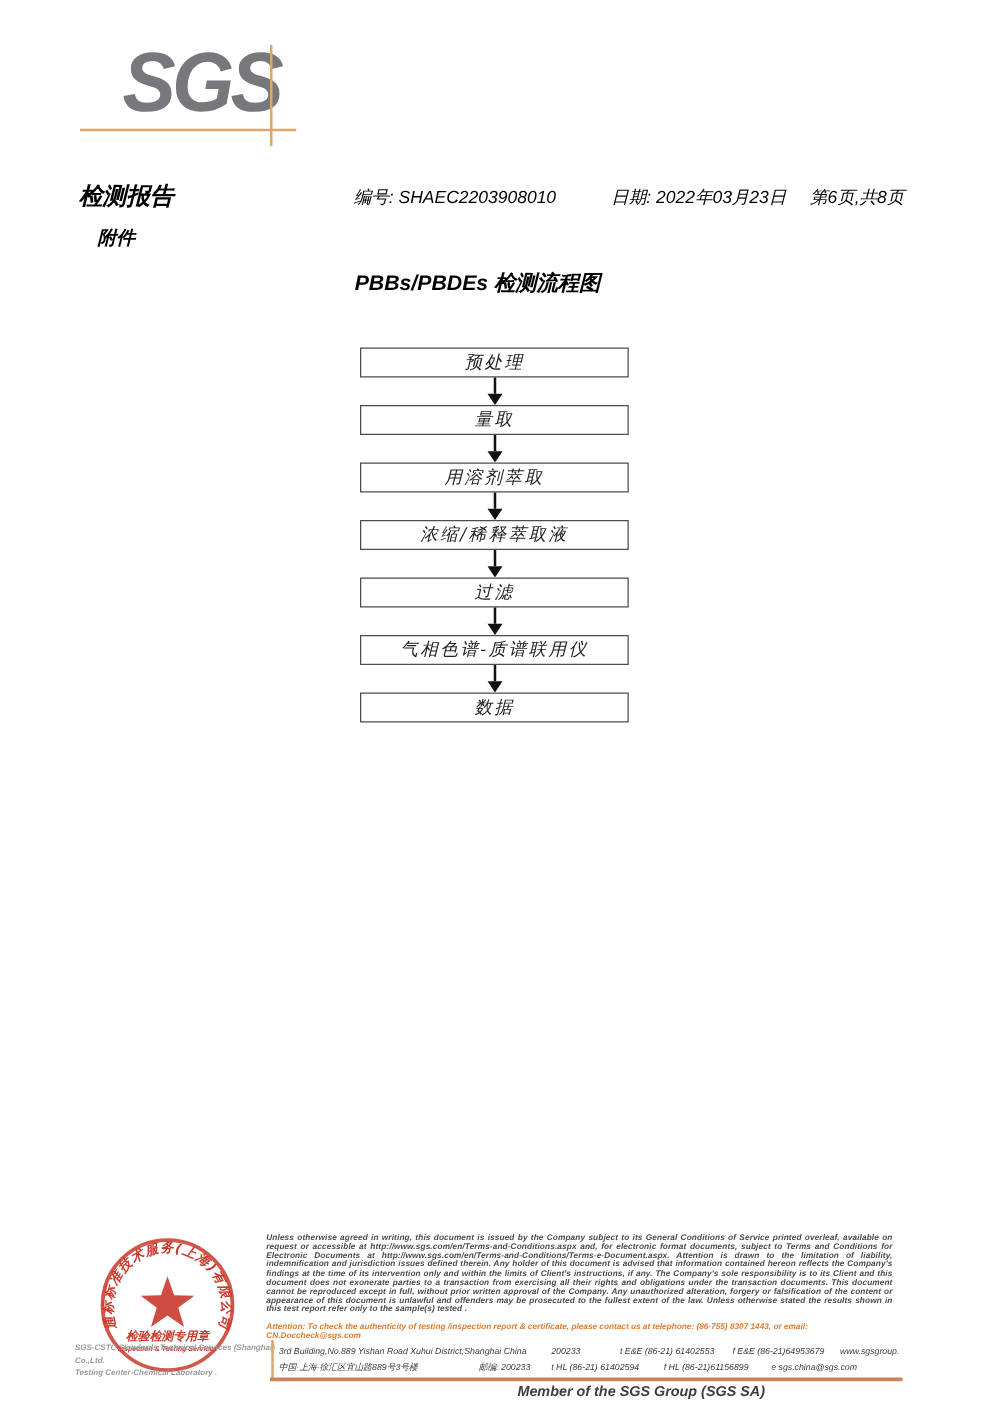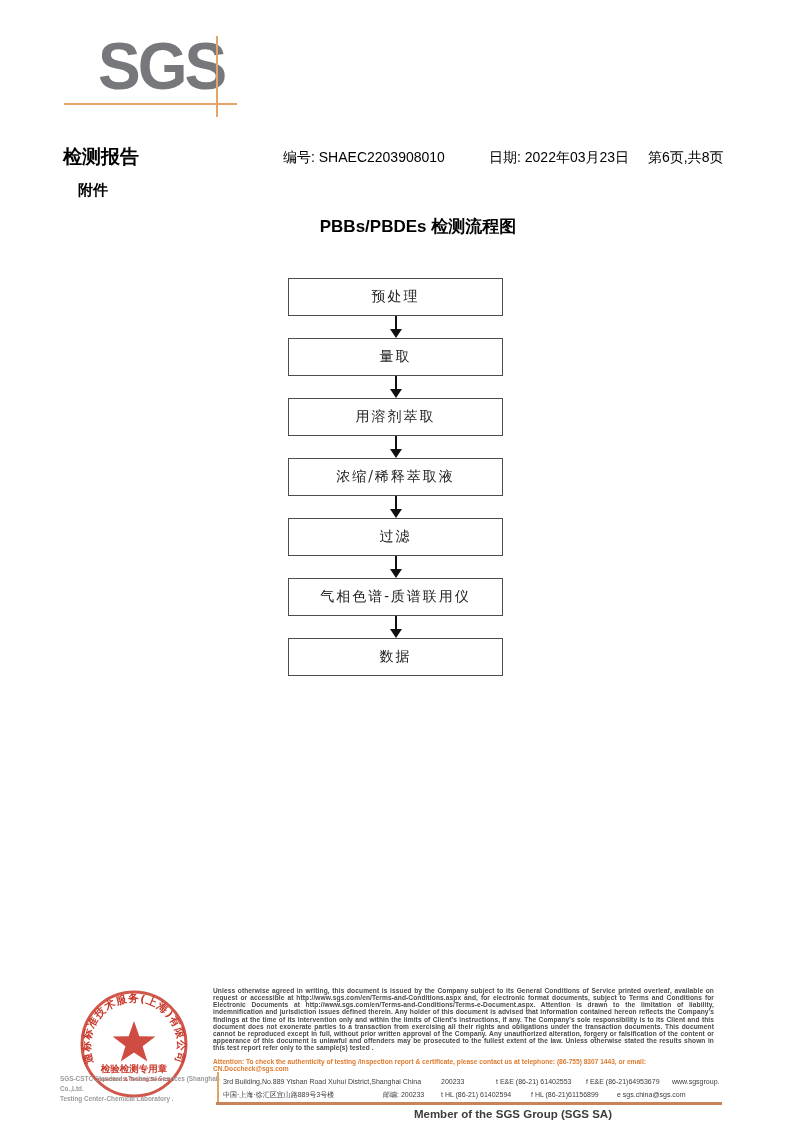--- a/index.html
+++ b/index.html
@@ -6,48 +6,49 @@
   html, body { background: #ffffff; }
   .page {
     position: relative;
     width: 800px;
     height: 1131px;
     background: #ffffff;
     font-family: "Liberation Sans", sans-serif;
     color: #1a1a1a;
     overflow: hidden;
     margin: 0 auto;
+    font-style: italic;
   }
   
   .logo-text {
     position: absolute; left: 98px; top: 34px;
     font-family: "Liberation Sans", sans-serif;
     font-weight: 700; font-size: 64px; letter-spacing: -3px;
     color: #77787b; line-height: 1;
     transform: scaleY(1.05);
   }
   .logo-hline { position: absolute; left: 64px; top: 103px; width: 173px; height: 2px; background: #e2a468; }
   .logo-vline { position: absolute; left: 216px; top: 36px; width: 2px; height: 81px; background: #e2a468; }
   
   .report-title { position: absolute; left: 63px; top: 144px; font-size: 19px; font-weight: 700; color: #000; }
   .report-no    { position: absolute; left: 283px; top: 149px; font-size: 14px; color: #000; }
   .report-date  { position: absolute; left: 489px; top: 149px; font-size: 14px; color: #000; }
   .report-page  { position: absolute; left: 648px; top: 149px; font-size: 14px; color: #000; }
   .attachment   { position: absolute; left: 63px; top: 181px; font-size: 15px; font-weight: 700; color: #000; padding-left: 15px; }
   
   .flow-title {
     position: absolute; left: 0; top: 215px; width: 764px;
-    text-align: center; font-size: 17px; font-weight: 700; color: #000; margin-left: 36px;
+    text-align: center; font-size: 17px; font-weight: 700; color: #000;
   }
   .flow-wrap {
     position: absolute; left: 288px; top: 278px; width: 215px;
     display: flex; flex-direction: column; align-items: center;
   }
   .flow-box {
-    width: 215px; height: 38px;
+    width: 215px; height: 24px;
     border: 1.5px solid #4c4c4c;
     display: flex; align-items: center; justify-content: center;
     font-size: 14px; color: #222; letter-spacing: 2px;
     font-family: "DejaVu Serif", serif;
     background: #fff;
   }
   .flow-arrow { height: 22px; display: flex; flex-direction: column; align-items: center; }
   .flow-arrow .shaft { width: 2px; height: 13px; background: #111; }
   .flow-arrow .head  { width: 0; height: 0; border-left: 6px solid transparent; border-right: 6px solid transparent; border-top: 9px solid #111; }
   

